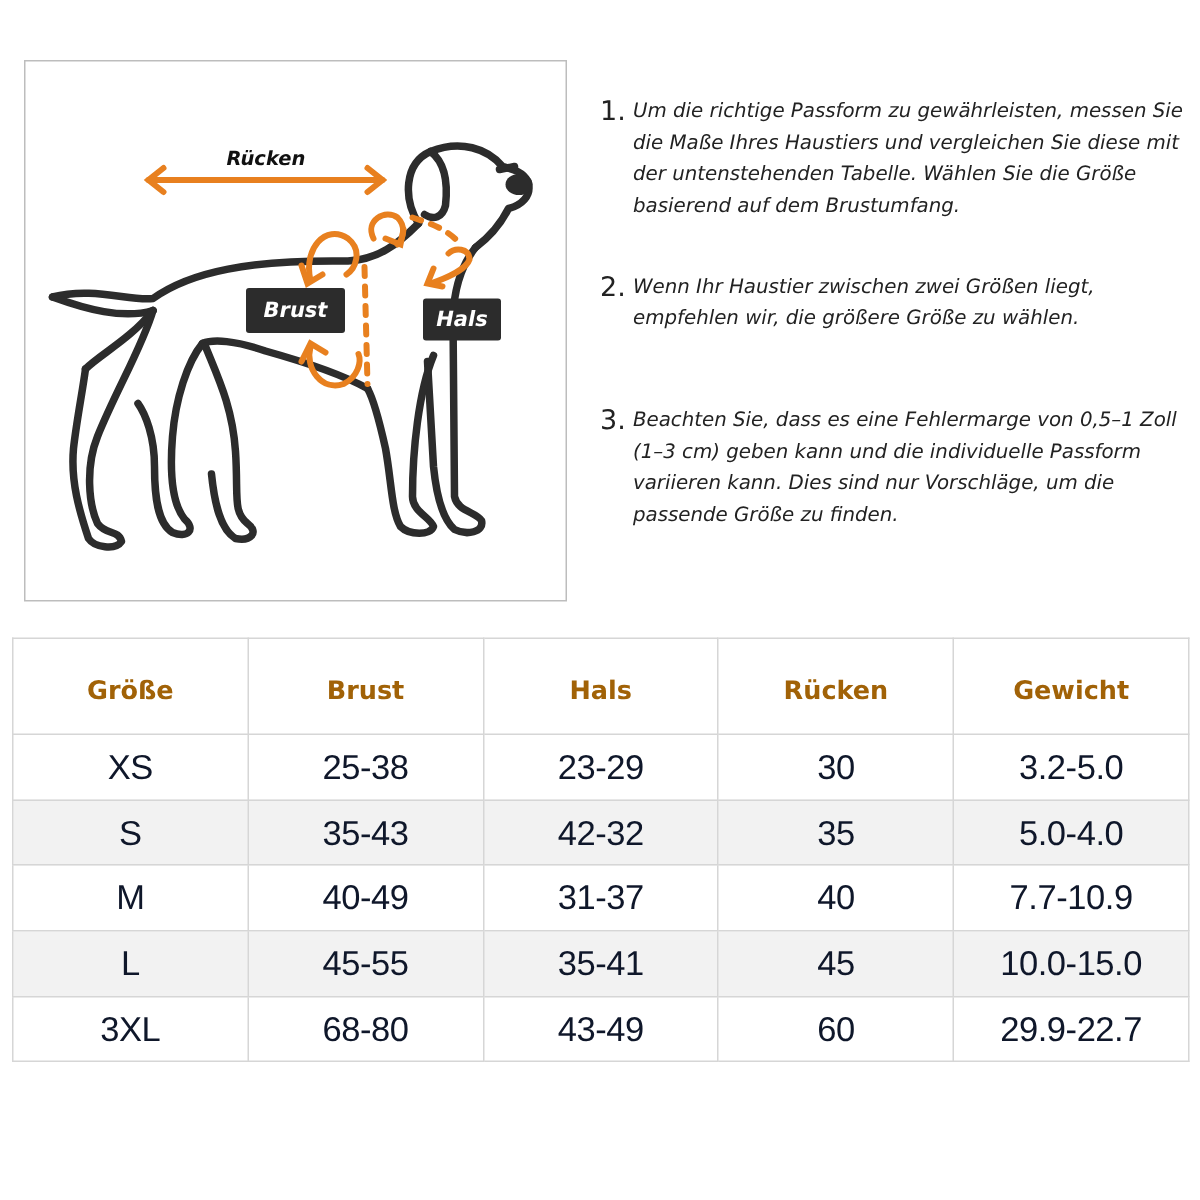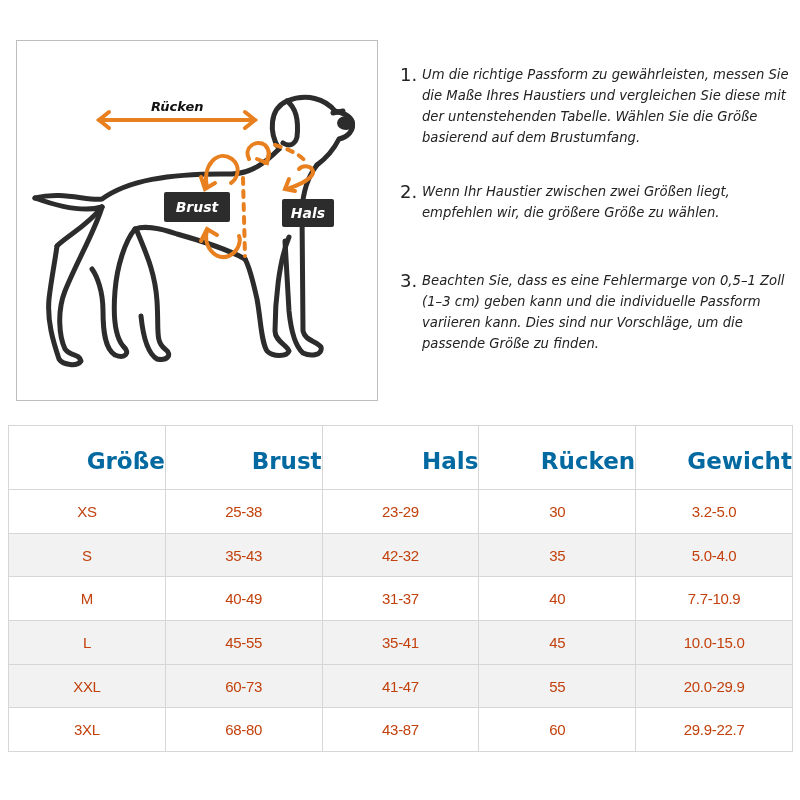--- a/index.html
+++ b/index.html
@@ -32,26 +32,25 @@
   .step-3 { position: absolute; top: 206px; }
 
   .size-table {
     position: absolute; left: 8px; top: 425px; width: 784px;
     border-collapse: collapse; table-layout: fixed;
   }
   .size-table th, .size-table td {
     border: 1.5px solid #d6d6d6; text-align: center; vertical-align: middle;
   }
   .size-table th {
-    height: 64px; font-family: "DejaVu Sans", sans-serif; font-weight: bold; font-size: 23px; color: #0369a1;
+    height: 64px; font-family: "DejaVu Sans", sans-serif; font-weight: bold; font-size: 17px; color: #a16207;
     padding-top: 6px;
-    text-align: right;
   }
   .size-table td {
-    height: 43.7px; font-family: "Liberation Sans", sans-serif; font-size: 15px; color: #c2410c;
+    height: 43.7px; font-family: "Liberation Sans", sans-serif; font-size: 23px; color: #0f172a;
     letter-spacing: -0.3px;
   }
   .size-table tr.shade td { background: #f2f2f2; }
   .size-table col { width: 156.8px; }
 </style>
 </head>
 <body>
 
 <div class="diagram">
   <svg width="362" height="361" viewBox="0 0 362 361">
@@ -163,28 +162,21 @@
       <td>40</td>
       <td>7.7-10.9</td>
     </tr>
     <tr class="shade">
       <td>L</td>
       <td>45-55</td>
       <td>35-41</td>
       <td>45</td>
       <td>10.0-15.0</td>
     </tr>
-    <tr class="shade">
-      <td>XXL</td>
-      <td>60-73</td>
-      <td>41-47</td>
-      <td>55</td>
-      <td>20.0-29.9</td>
-    </tr>
     <tr>
       <td>3XL</td>
       <td>68-80</td>
-      <td>43-87</td>
+      <td>43-49</td>
       <td>60</td>
       <td>29.9-22.7</td>
     </tr>
   </tbody>
 </table>
 
 </body></html>

